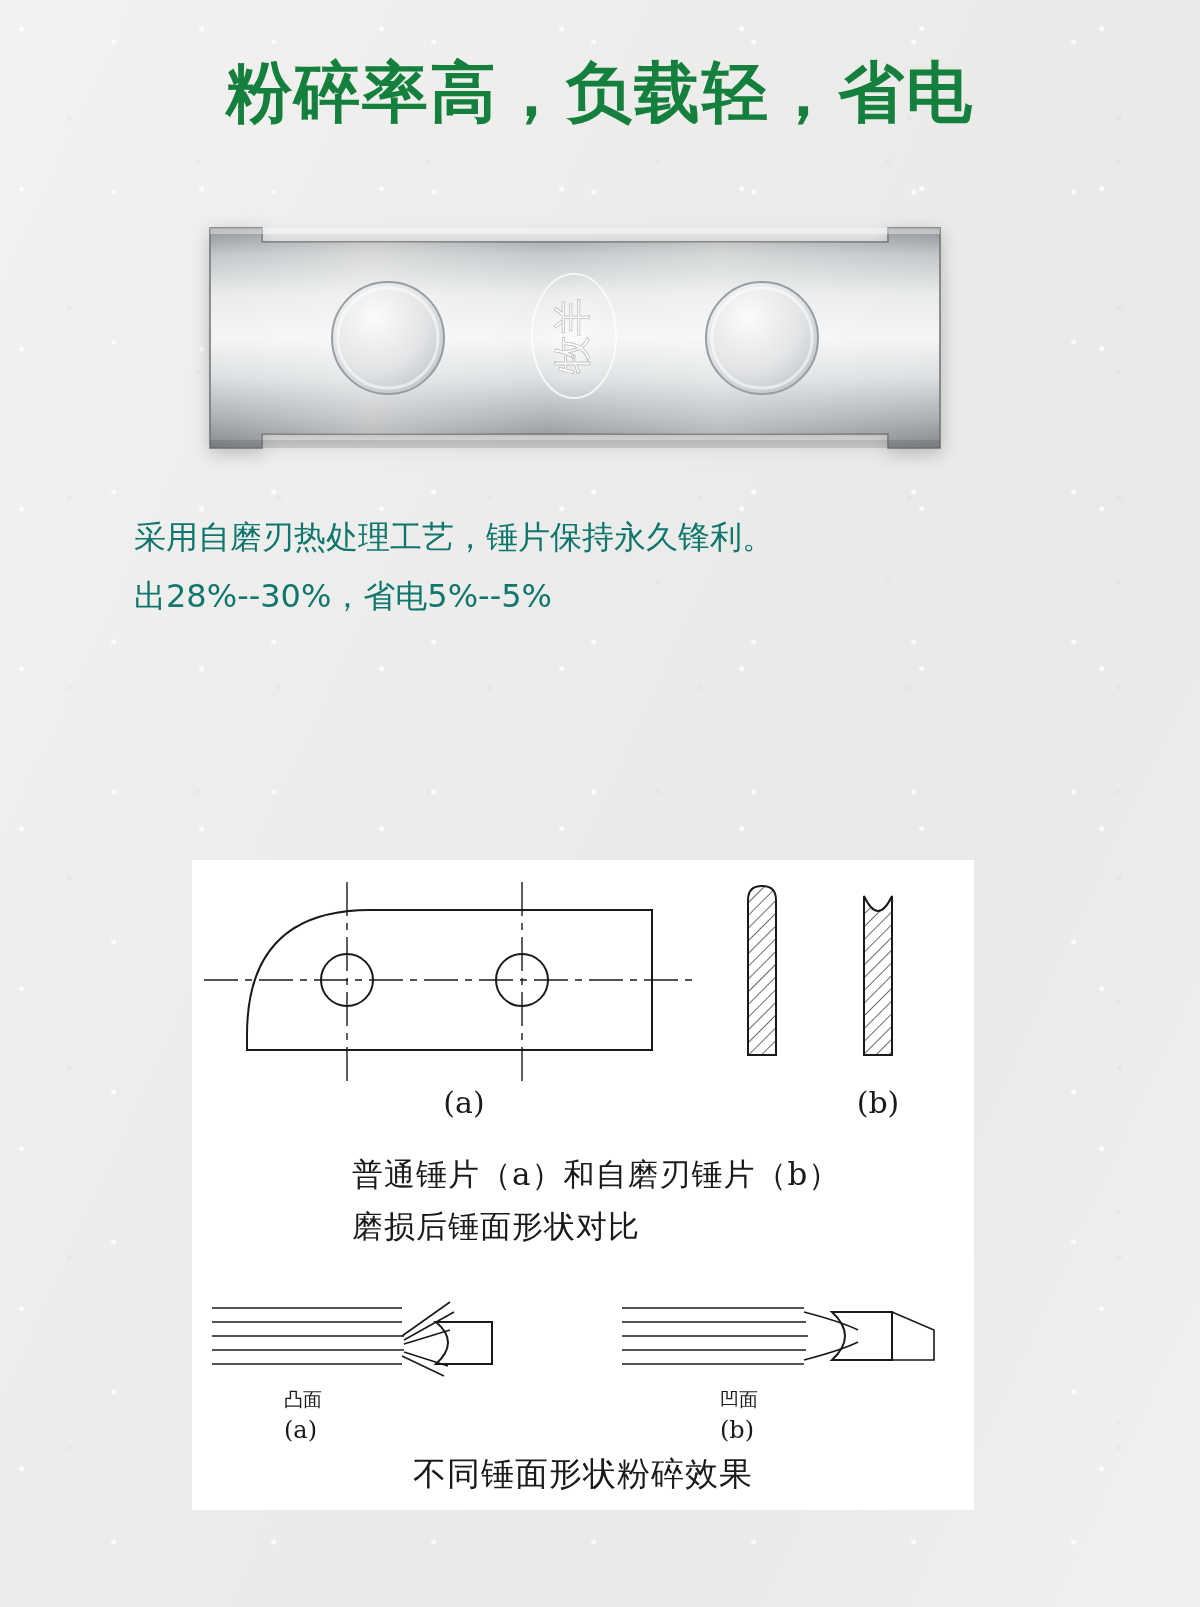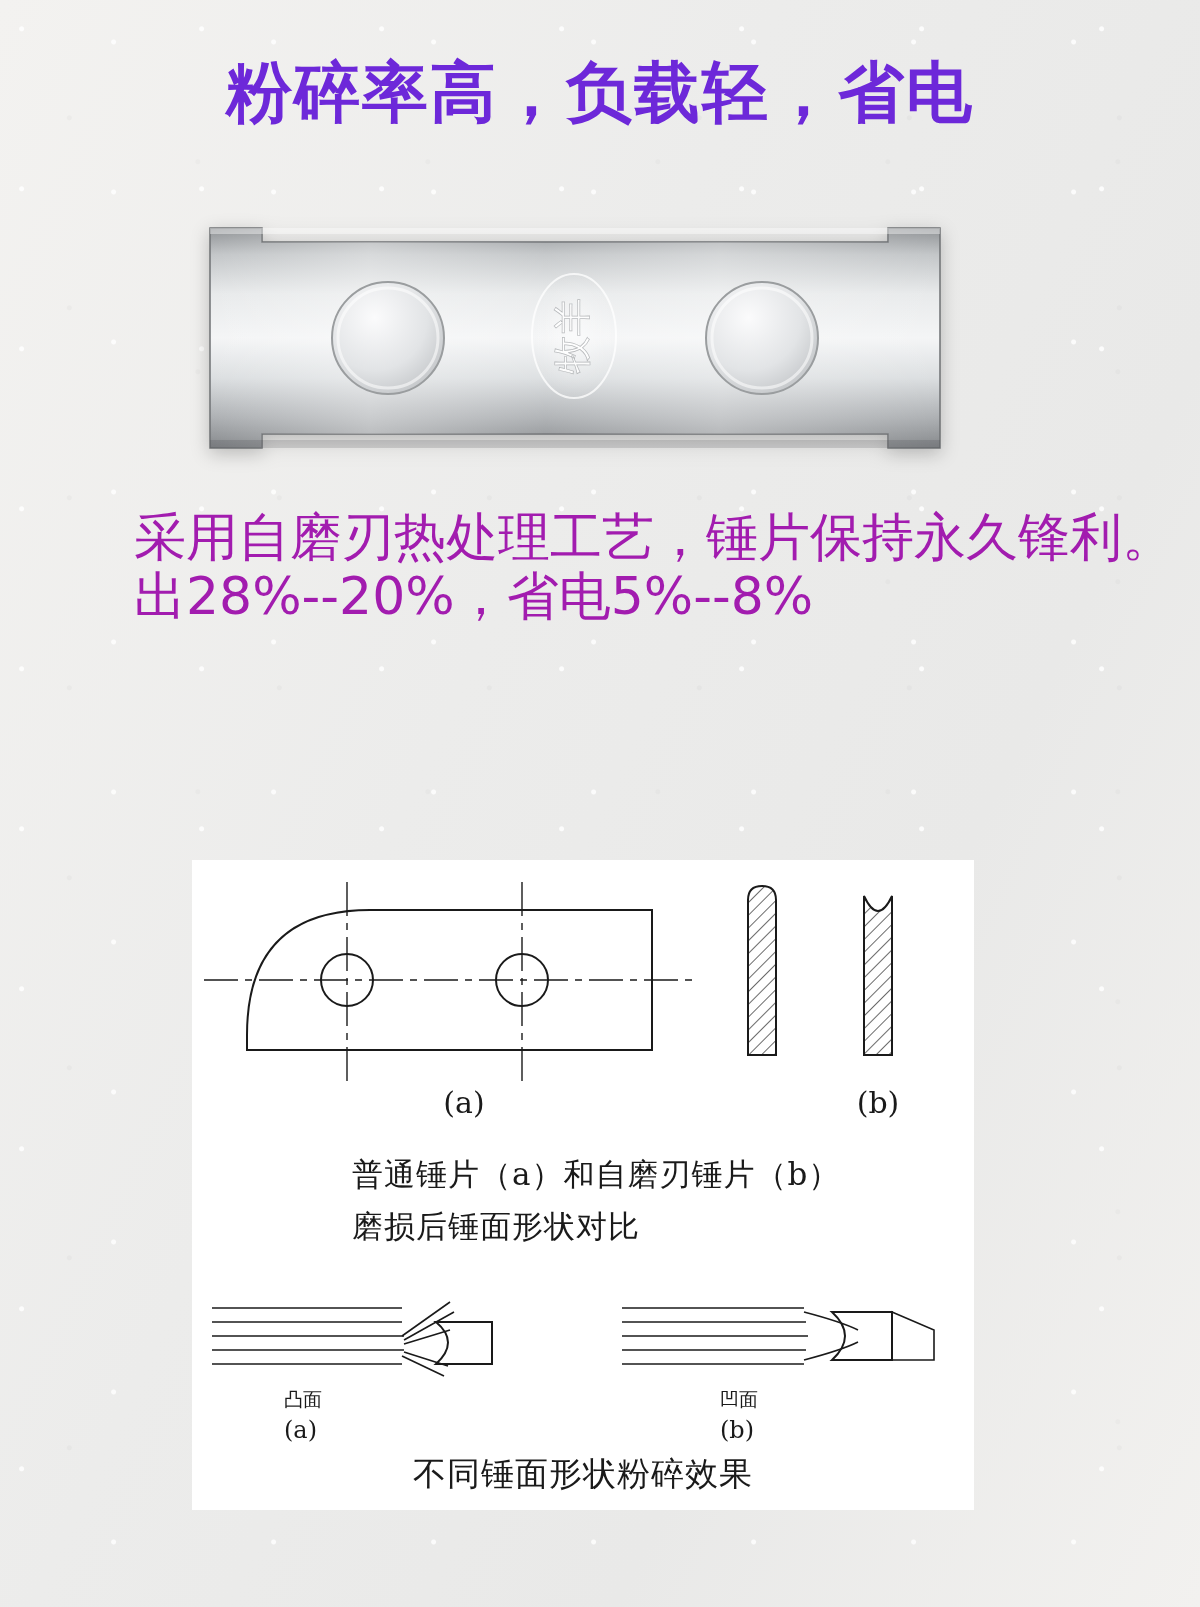--- a/index.html
+++ b/index.html
@@ -37,21 +37,21 @@
   
   .headline {
     position: absolute;
     top: 48px;
     left: 0;
     width: 1200px;
     text-align: center;
     font-size: 66px;
     font-weight: bold;
     letter-spacing: 2px;
-    color: #6d28d9;
+    color: #15803d;
     font-family: "DejaVu Sans", "Liberation Sans", sans-serif;
     white-space: nowrap;
   }
 
   
   .blade-wrap {
     position: absolute;
     top: 218px;
     left: 180px;
     width: 790px;
@@ -63,22 +63,22 @@
     height: 240px;
     filter: drop-shadow(0 5px 9px rgba(0,0,0,0.22));
   }
 
   
   .body-copy {
     position: absolute;
     top: 508px;
     left: 134px;
     width: 960px;
-    color: #a21caf;
-    font-size: 52px;
+    color: #0f766e;
+    font-size: 32px;
     line-height: 59px;
     font-family: "DejaVu Sans", "Liberation Sans", sans-serif;
   }
   .body-copy p {
     margin: 0;
     white-space: nowrap;
   }
 
   
   .diagram-card {
@@ -154,21 +154,21 @@
       <ellipse cx="394" cy="118" rx="42" ry="62" fill="url(#stampGrad)" stroke="rgba(255,255,255,0.75)" stroke-width="2"></ellipse>
       <text x="394" y="118" text-anchor="middle" dominant-baseline="middle" transform="rotate(-90 394 118)" font-family="DejaVu Sans, Liberation Sans, sans-serif" font-size="38" fill="rgba(255,255,255,0.85)" stroke="rgba(130,133,136,0.55)" stroke-width="0.7">牧羊</text>
 
       <rect x="30" y="10" width="730" height="6" fill="rgba(255,255,255,0.4)"></rect>
       <rect x="30" y="222" width="730" height="8" fill="rgba(60,63,66,0.18)"></rect>
     </svg>
   </div>
 
   <div class="body-copy">
     <p>采用自磨刃热处理工艺，锤片保持永久锋利。</p>
-    <p>出28%--20%，省电5%--8%</p>
+    <p>出28%--30%，省电5%--5%</p>
   </div>
 
   <div class="diagram-card">
     <svg viewBox="0 0 782 650" xmlns="http://www.w3.org/2000/svg">
       <defs>
         <pattern id="hatch" width="9" height="9" patternTransform="rotate(45)" patternUnits="userSpaceOnUse">
           <line x1="0" y1="0" x2="0" y2="9" stroke="#1a1a1a" stroke-width="1.3"></line>
         </pattern>
       </defs>
 

